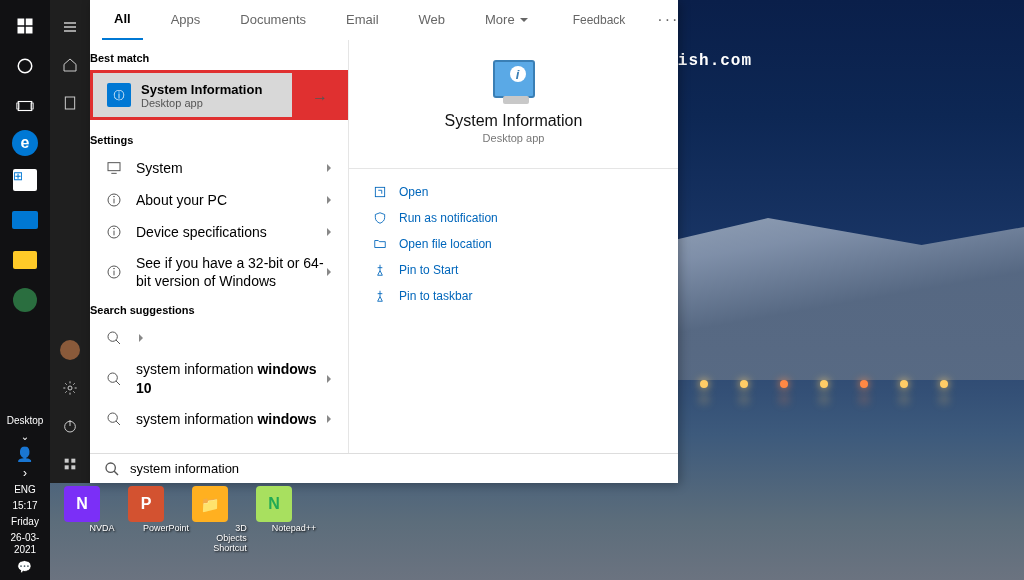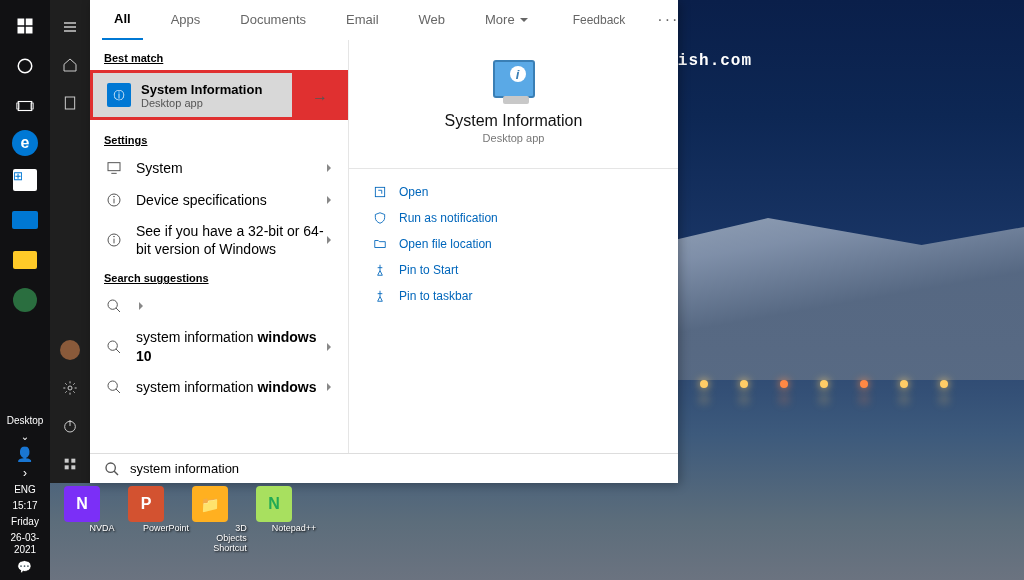--- a/index.html
+++ b/index.html
@@ -27,21 +27,21 @@
 .search-panel { position:absolute; left:90px; top:0; width:588px; height:483px; background:#fff; display:flex; flex-direction:column; box-shadow:2px 2px 10px rgba(0,0,0,.3); }
 .search-tabs { height:40px; display:flex; align-items:center; padding:0 12px; gap:16px; border-bottom:1px solid transparent; }
 .stab { padding:0 12px; height:40px; display:flex; align-items:center; font-size:13px; color:#666; cursor:pointer; }
 .stab.active { color:#000; border-bottom:2px solid #0078d4; font-weight:600; }
 .stab-more svg { width:10px; height:10px; fill:#666; margin-left:4px; }
 .stab-spacer { flex:1; }
 .stab-feedback { font-size:12px; color:#666; margin-right:8px; }
 .stab-dots { color:#666; letter-spacing:2px; cursor:pointer; padding:0 8px; }
 .search-body { flex:1; display:flex; overflow:hidden; }
 .left-col { width:258px; overflow-y:auto; padding:4px 0; }
-.sect-label { font-size:11px; font-weight:600; color:#000; padding:8px 14px 6px;text-decoration:underline; }
+.sect-label { font-size:11px; font-weight:600; color:#000; padding:8px 0 6px; }
 .best-match { margin:0 0 6px 0; display:flex; align-items:center; background:#d8d8d8; height:50px; padding:0 8px 0 14px; border:3px solid #e03030; border-right-width:56px; position:relative; cursor:pointer; }
 .best-match::after { content:"→"; position:absolute; right:-36px; top:14px; color:#555; font-size:16px; }
 .bm-icon { width:24px; height:24px; background:#0078d4; border-radius:2px; margin-right:10px; display:flex; align-items:center; justify-content:center; color:#fff; font-size:11px; }
 .bm-text .t { font-size:13px; color:#000; font-weight:600; }
 .bm-text .s { font-size:11px; color:#555; }
 .row { display:flex; align-items:center; padding:6px 14px; cursor:pointer; position:relative; }
 .row .ic { width:20px; height:20px; margin-right:12px; display:flex; align-items:center; justify-content:center; color:#555; }
 .row .ic svg { width:16px; height:16px; fill:none; stroke:#555; stroke-width:1.5; }
 .row .lbl { font-size:14px; color:#000; flex:1; line-height:1.3; }
 .row .lbl .dim { color:#888; }
@@ -214,20 +214,33 @@
             </svg></div>
       </div>
       <div class="row">
         <div class="ic">
             <svg viewBox="0 0 24 24">
               <circle cx="12" cy="12" r="9"></circle>
               <line x1="12" y1="10" x2="12" y2="17"></line>
               <circle cx="12" cy="7" r=".5" fill="#555"></circle>
             </svg>
           </div>
+        <div class="lbl">About your PC</div>
+        <div class="chev"><svg viewBox="0 0 10 10">
+              <path d="M3 1l4 4-4 4"></path>
+            </svg></div>
+      </div>
+      <div class="row">
+        <div class="ic">
+            <svg viewBox="0 0 24 24">
+              <circle cx="12" cy="12" r="9"></circle>
+              <line x1="12" y1="10" x2="12" y2="17"></line>
+              <circle cx="12" cy="7" r=".5" fill="#555"></circle>
+            </svg>
+          </div>
         <div class="lbl">Device specifications</div>
         <div class="chev"><svg viewBox="0 0 10 10">
               <path d="M3 1l4 4-4 4"></path>
             </svg></div>
       </div>
       <div class="row">
         <div class="ic">
             <svg viewBox="0 0 24 24">
               <circle cx="12" cy="12" r="9"></circle>
               <line x1="12" y1="10" x2="12" y2="17"></line>

